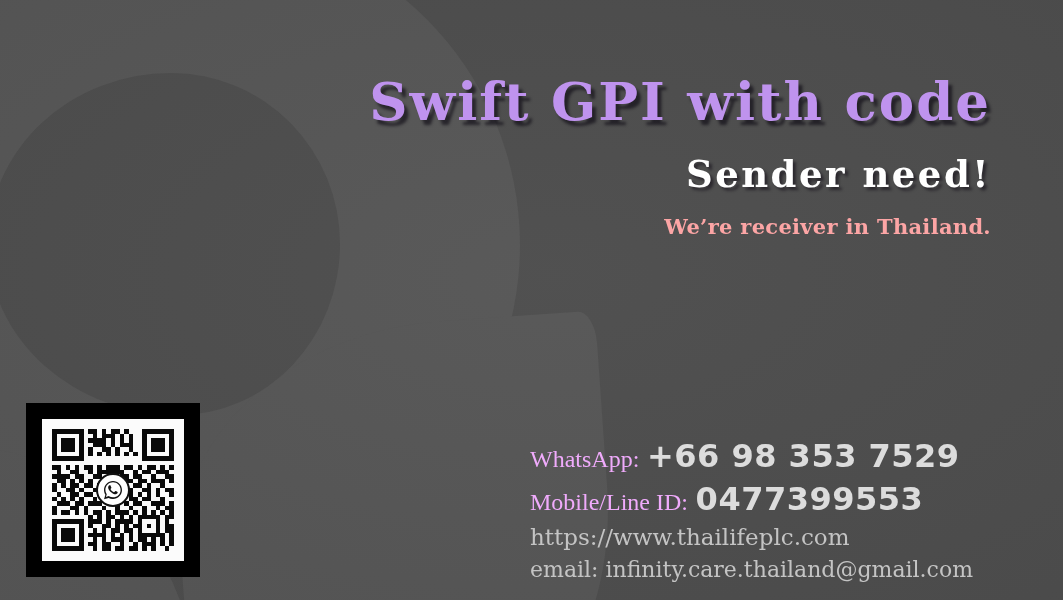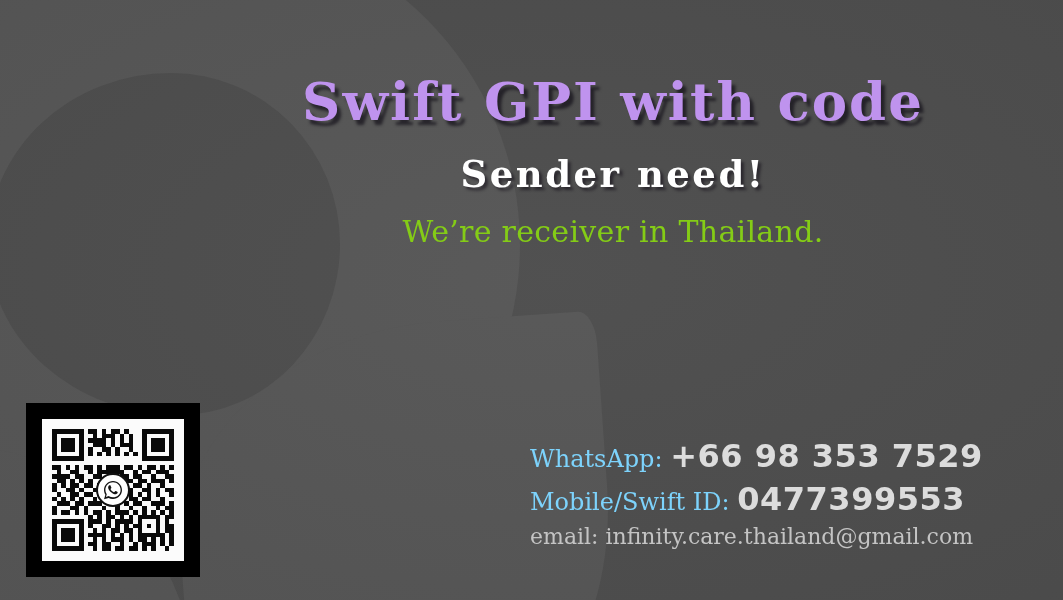--- a/index.html
+++ b/index.html
@@ -87,23 +87,23 @@
     background:
       radial-gradient(ellipse 120% 110% at 52% 46%,
         rgba(255,255,255,0.015) 0%,
         rgba(0,0,0,0.05) 72%,
         rgba(0,0,0,0.14) 100%);
   }
 
   
   .headline-block {
     position: absolute;
-    right: 80px;
+    right: 72px;
     top: 74px;
-    text-align: center;
+    text-align: right;
     width: 740px;
   }
   .title {
     margin: 0;
     font-family: "DejaVu Serif", serif;
     font-weight: 700;
     font-size: 53px;
     line-height: 1.05;
     letter-spacing: 2px;
     color: #bf93ee;
@@ -116,45 +116,45 @@
     font-weight: 700;
     font-size: 37px;
     letter-spacing: 2.5px;
     color: #ffffff;
     text-shadow: 3px 3px 3px rgba(12, 8, 18, 0.55);
     white-space: nowrap;
   }
   .tagline {
     margin: 18px 0 0 0;
     font-family: "DejaVu Serif", serif;
-    font-weight: 400;
-    font-size: 30px;
+    font-weight: 700;
+    font-size: 21px;
     letter-spacing: 0.3px;
-    color: #84cc16;
+    color: #fca5a5;
     white-space: nowrap;
   }
 
   
   .contact-block {
     position: absolute;
     left: 530px;
     top: 440px;
     font-family: "DejaVu Serif", serif;
     color: #c9c9c9;
   }
   .contact-line {
     display: block;
     white-space: nowrap;
     line-height: 1.0;
   }
   .contact-line.l1 { font-size: 24px; margin-bottom: 11px; }
   .contact-line.l2 { font-size: 24px; margin-bottom: 11px; }
   .contact-line.l3 { font-size: 23px; margin-bottom: 10px; color: #c4c4c4; }
   .contact-line.l4 { font-size: 22px; color: #c4c4c4; }
-  .contact-label { color: #7dd3fc; font-weight: 400; }
+  .contact-label { color: #f0abfc; font-weight: 400; font-family: Liberation Serif, serif; }
   .contact-value {
     color: #dcdcdc;
     font-family: "DejaVu Sans", sans-serif;
     font-weight: 700;
     font-size: 32px;
     letter-spacing: 0.5px;
   }
 
   
   .qr-frame {
@@ -215,23 +215,24 @@
     <div class="subtitle">Sender need!</div>
     <div class="tagline">We’re receiver in Thailand.</div>
   </div>
 
   <div class="contact-block">
     <div class="contact-line l1">
       <span class="contact-label">WhatsApp:</span>
       <span class="contact-value">+66 98 353 7529</span>
     </div>
     <div class="contact-line l2">
-      <span class="contact-label">Mobile/Swift ID:</span>
+      <span class="contact-label">Mobile/Line ID:</span>
       <span class="contact-value">0477399553</span>
     </div>
+    <div class="contact-line l3">https://www.thailifeplc.com</div>
     <div class="contact-line l4">email: infinity.care.thailand@gmail.com</div>
   </div>
 
   <div class="qr-frame">
     <div class="qr-inner">
       <svg class="qr-svg" viewBox="0 0 29 29" shape-rendering="crispEdges" aria-label="WhatsApp QR code">
         <rect width="29" height="29" fill="#fbfbfb"></rect>
         <g fill="#0a0a0a">
 
           <rect x="1" y="1" width="7" height="1"></rect>

